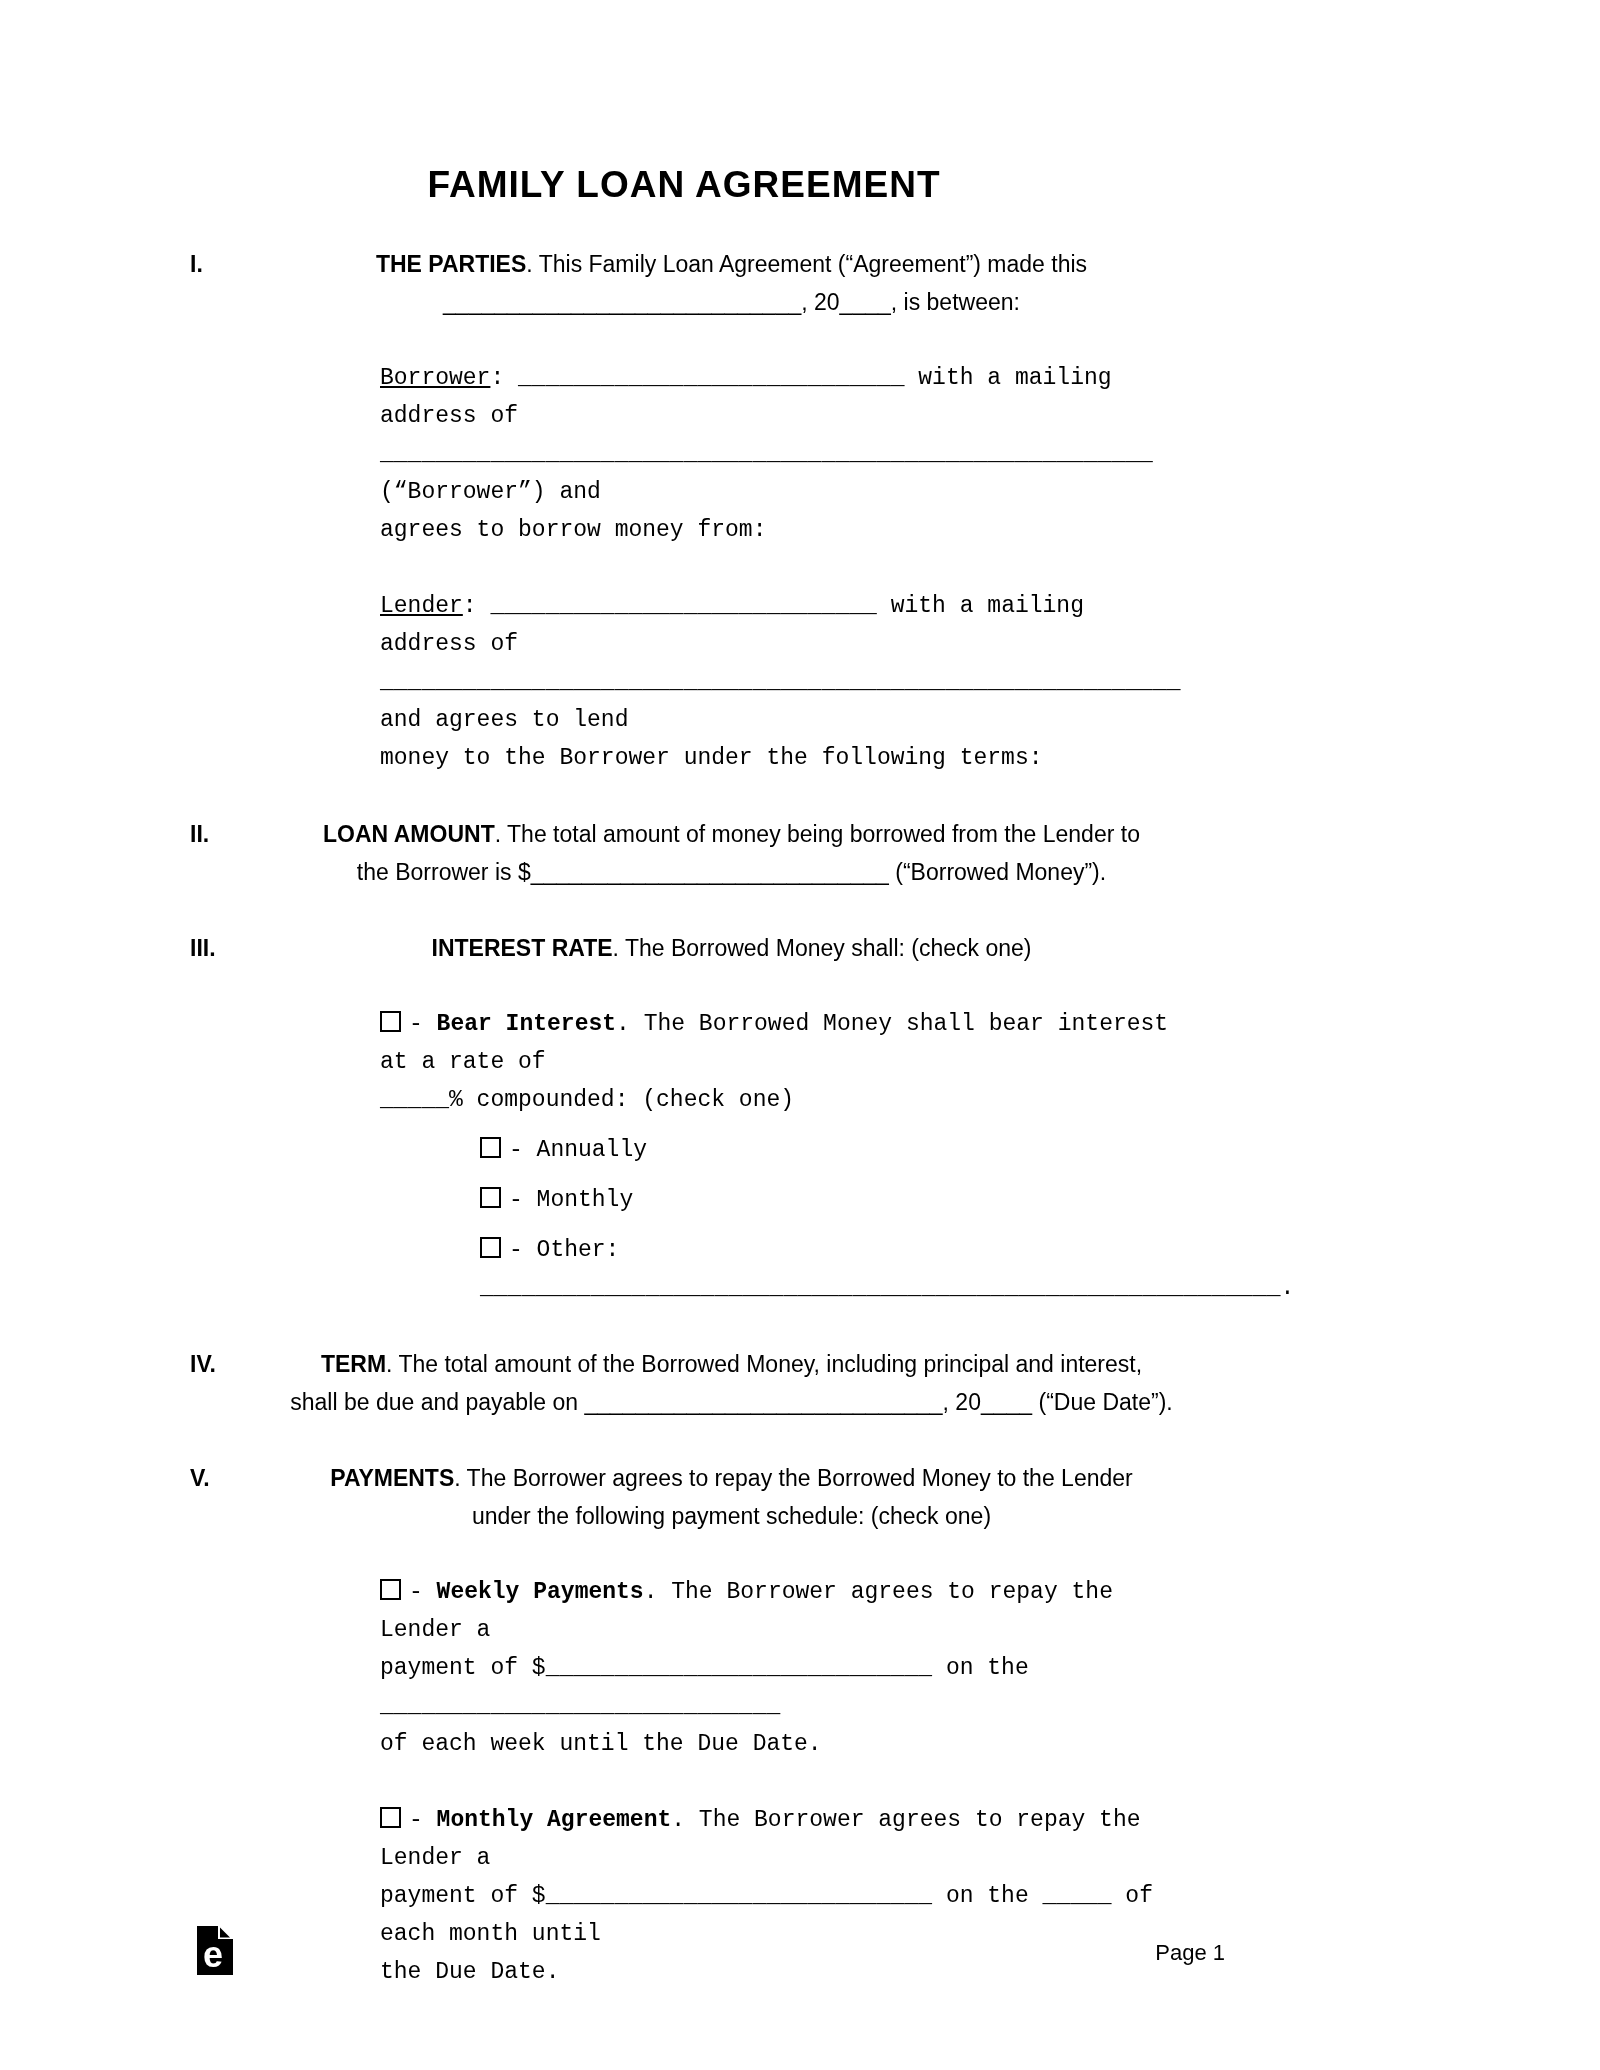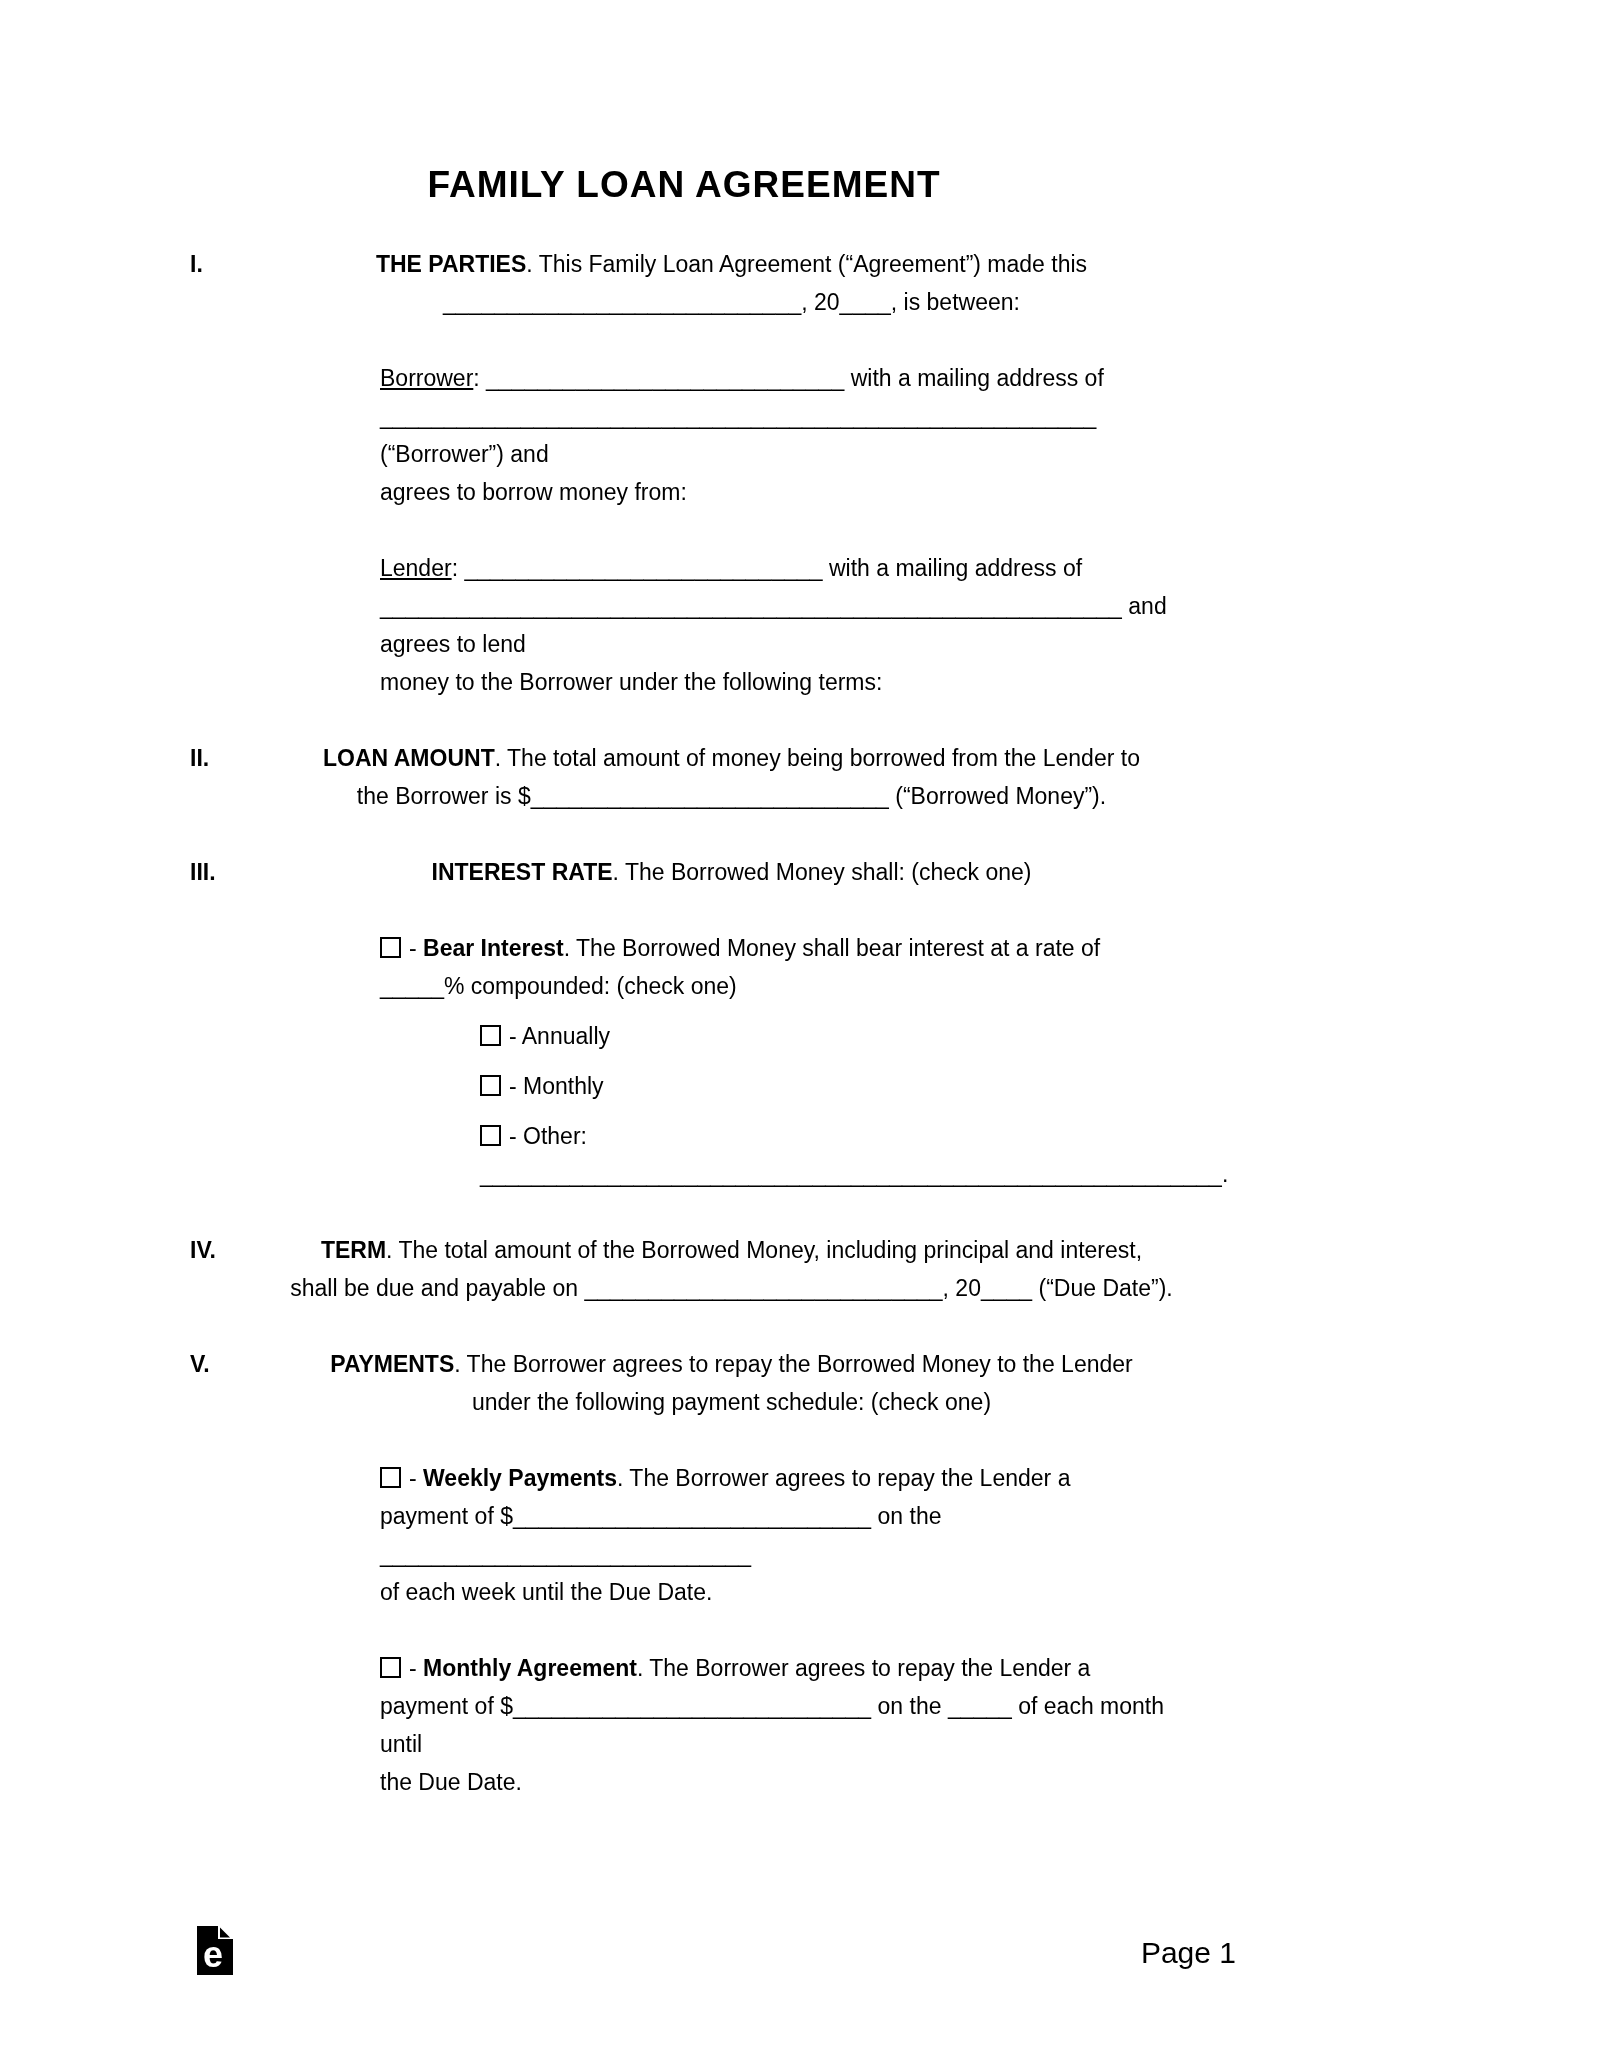--- a/index.html
+++ b/index.html
@@ -24,34 +24,34 @@
     line-height:44px;
     font-weight:bold;
     letter-spacing:1px;
   }
   .sec{
     display:flex;
     margin:38px 190px 0 190px;
   }
   .sec .num{flex:0 0 95px;font-weight:bold;}
   .sec .body{flex:1;text-align:center;}
-  .para{margin:38px 190px 0 380px;}
+  .para{margin:38px 190px 0 380px;font-family:Liberation Mono, monospace;}
   .para.ind2{margin-left:480px;}
   .para.sub{margin-top:12px;}
   .b{font-weight:bold;}
   .u{text-decoration:underline;}
   .cb{
     display:inline-block;
     width:17px;height:17px;
     border:2.5px solid #000;
     margin-right:8px;
     vertical-align:-2px;
   }
   .logo{position:absolute;left:197px;top:1926px;}
-  .pagenum{position:absolute;top:1940px;right:132px;font-size:30px;line-height:26px;}
+  .pagenum{position:absolute;top:1940px;right:143px;font-size:22px;line-height:26px;}
 </style>
 </head>
 <body>
 
 <div class="page">
 
   <h1 class="doc-title">FAMILY LOAN AGREEMENT</h1>
 
   <div class="sec">
     <div class="num">I.</div>

